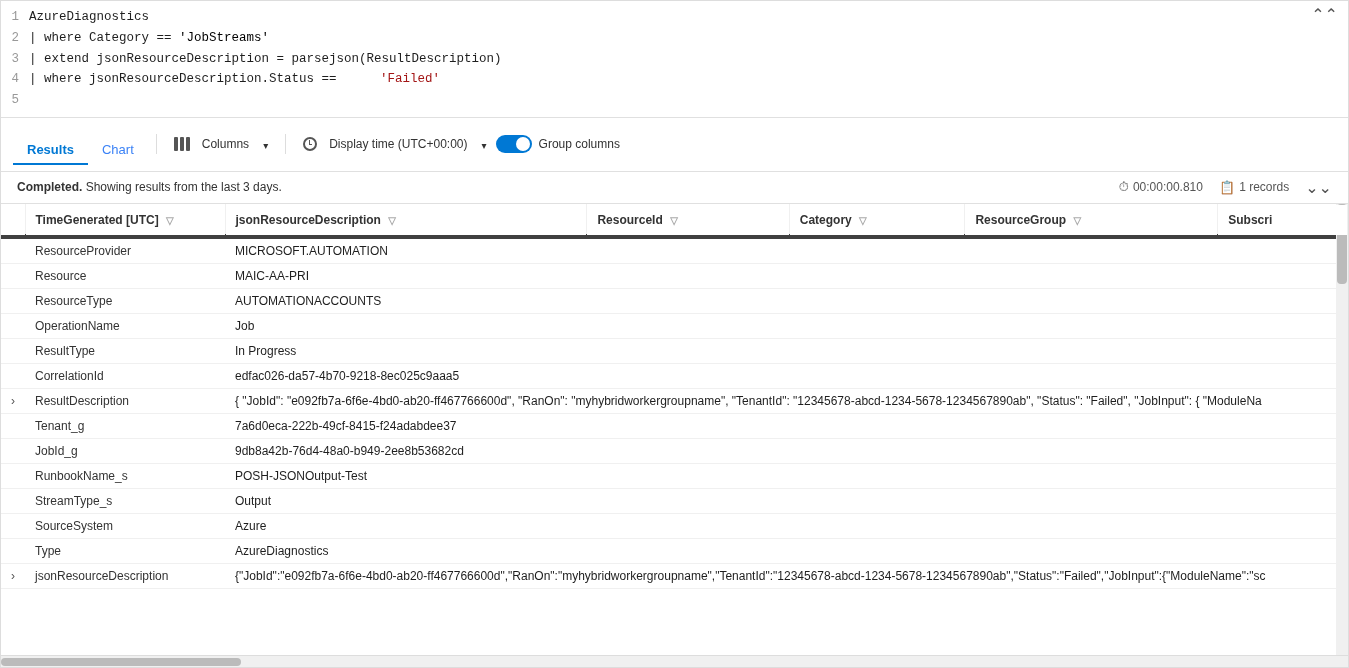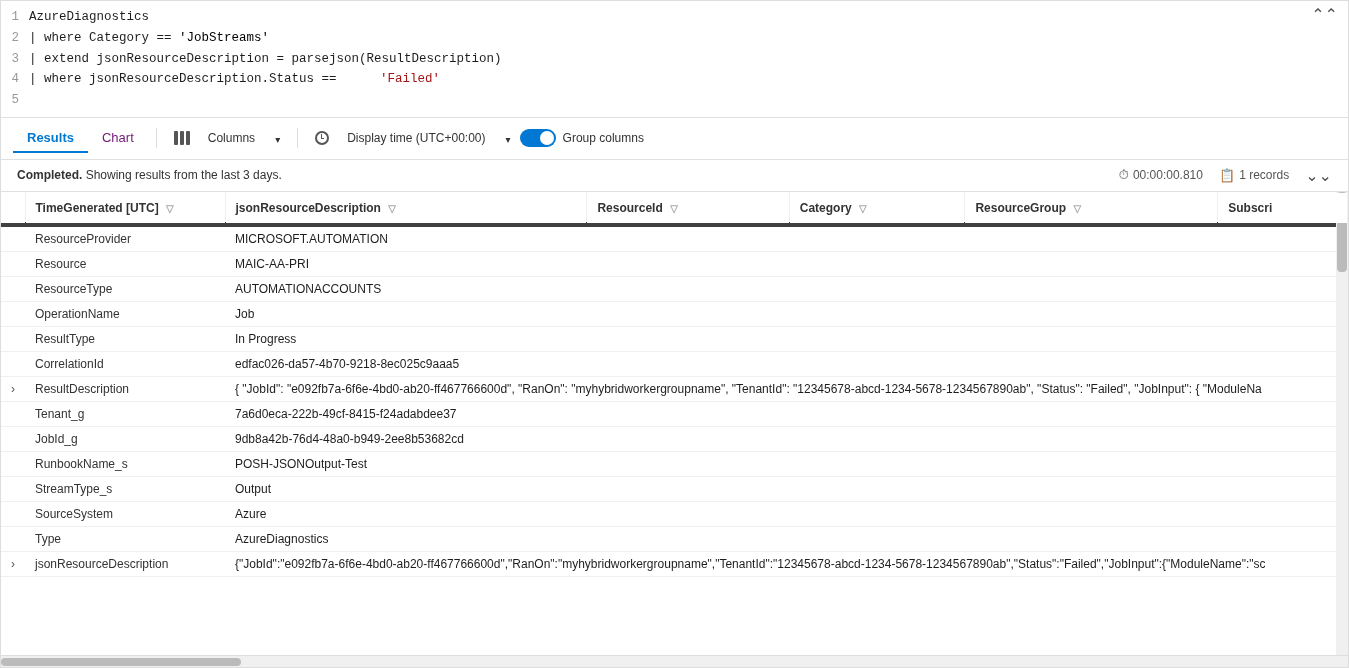--- a/index.html
+++ b/index.html
@@ -50,39 +50,39 @@
       border-bottom: 1px solid #e0e0e0;
       gap: 0;
       background: #fff;
     }
     .tab-btn {
       background: none;
       border: none;
       padding: 6px 14px;
       cursor: pointer;
       font-size: 13px;
-      color: #701a75;
+      color: #3b82f6;
       border-bottom: 2px solid transparent;
       font-family: 'Segoe UI', Arial, sans-serif;
     }
     .tab-btn.active {
       color: #0078d4;
       border-bottom: 2px solid #0078d4;
       font-weight: 600;
     }
     .divider {
       width: 1px;
       height: 20px;
       background: #ddd;
       margin: 0 8px;
     }
     .toolbar-btn {
       display: flex;
       align-items: flex-end;
-      gap: 18px;
+      gap: 12px;
       background: none;
       border: 1px solid transparent;
       padding: 4px 8px;
       cursor: pointer;
       font-size: 12px;
       color: #333;
       font-family: 'Segoe UI', Arial, sans-serif;
       border-radius: 2px;
     }
     .columns-icon {
@@ -287,21 +287,21 @@
         </div>
         <div class="query-line">
           <span class="line-num">5</span>
           <span class="line-content"></span>
         </div>
       </div>
     <button class="collapse-btn">⌃⌃</button>
   </div>
 
   <div class="toolbar">
-    <div id="tabs-container" style="display:flex;align-items:center;">
+    <div id="tabs-container" style="display:flex;align-items:center;margin-top:12px;">
         <button class="tab-btn active">Results</button>
         <button class="tab-btn">Chart</button>
       </div>
     <div class="divider"></div>
     <button class="toolbar-btn">
       <span class="columns-icon">
         <span></span>
           <span></span>
           <span></span>
       </span>

